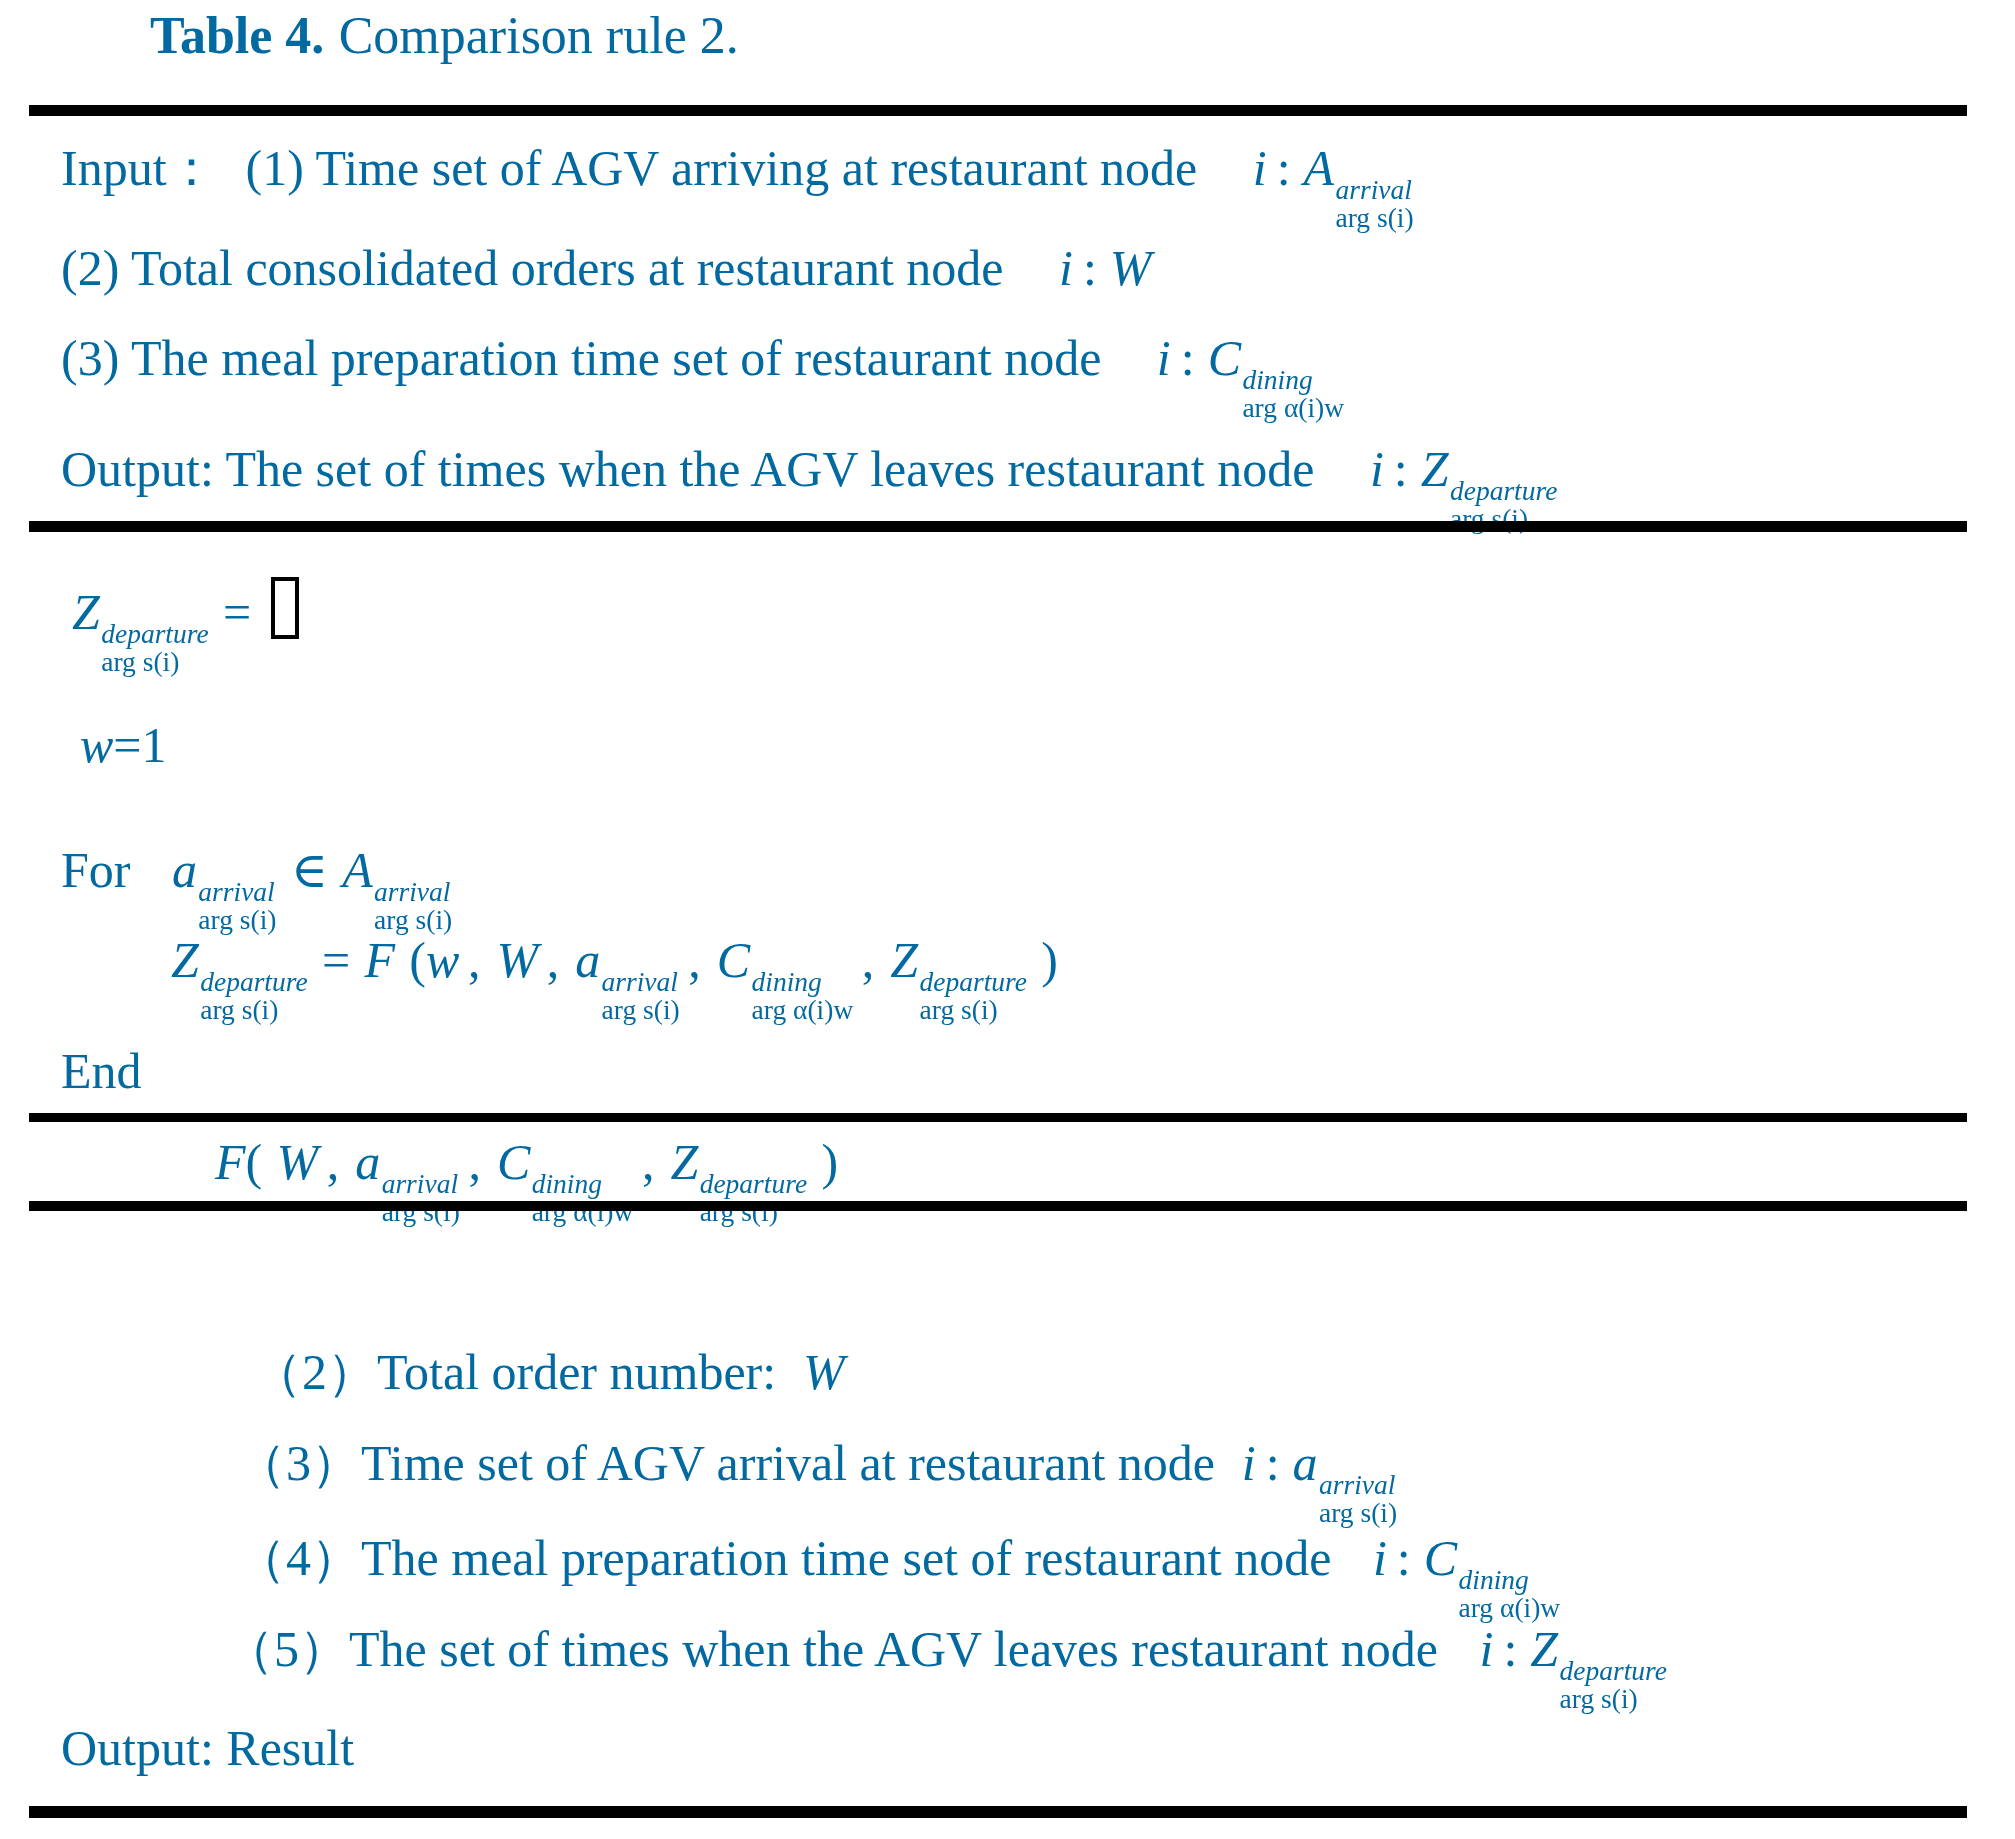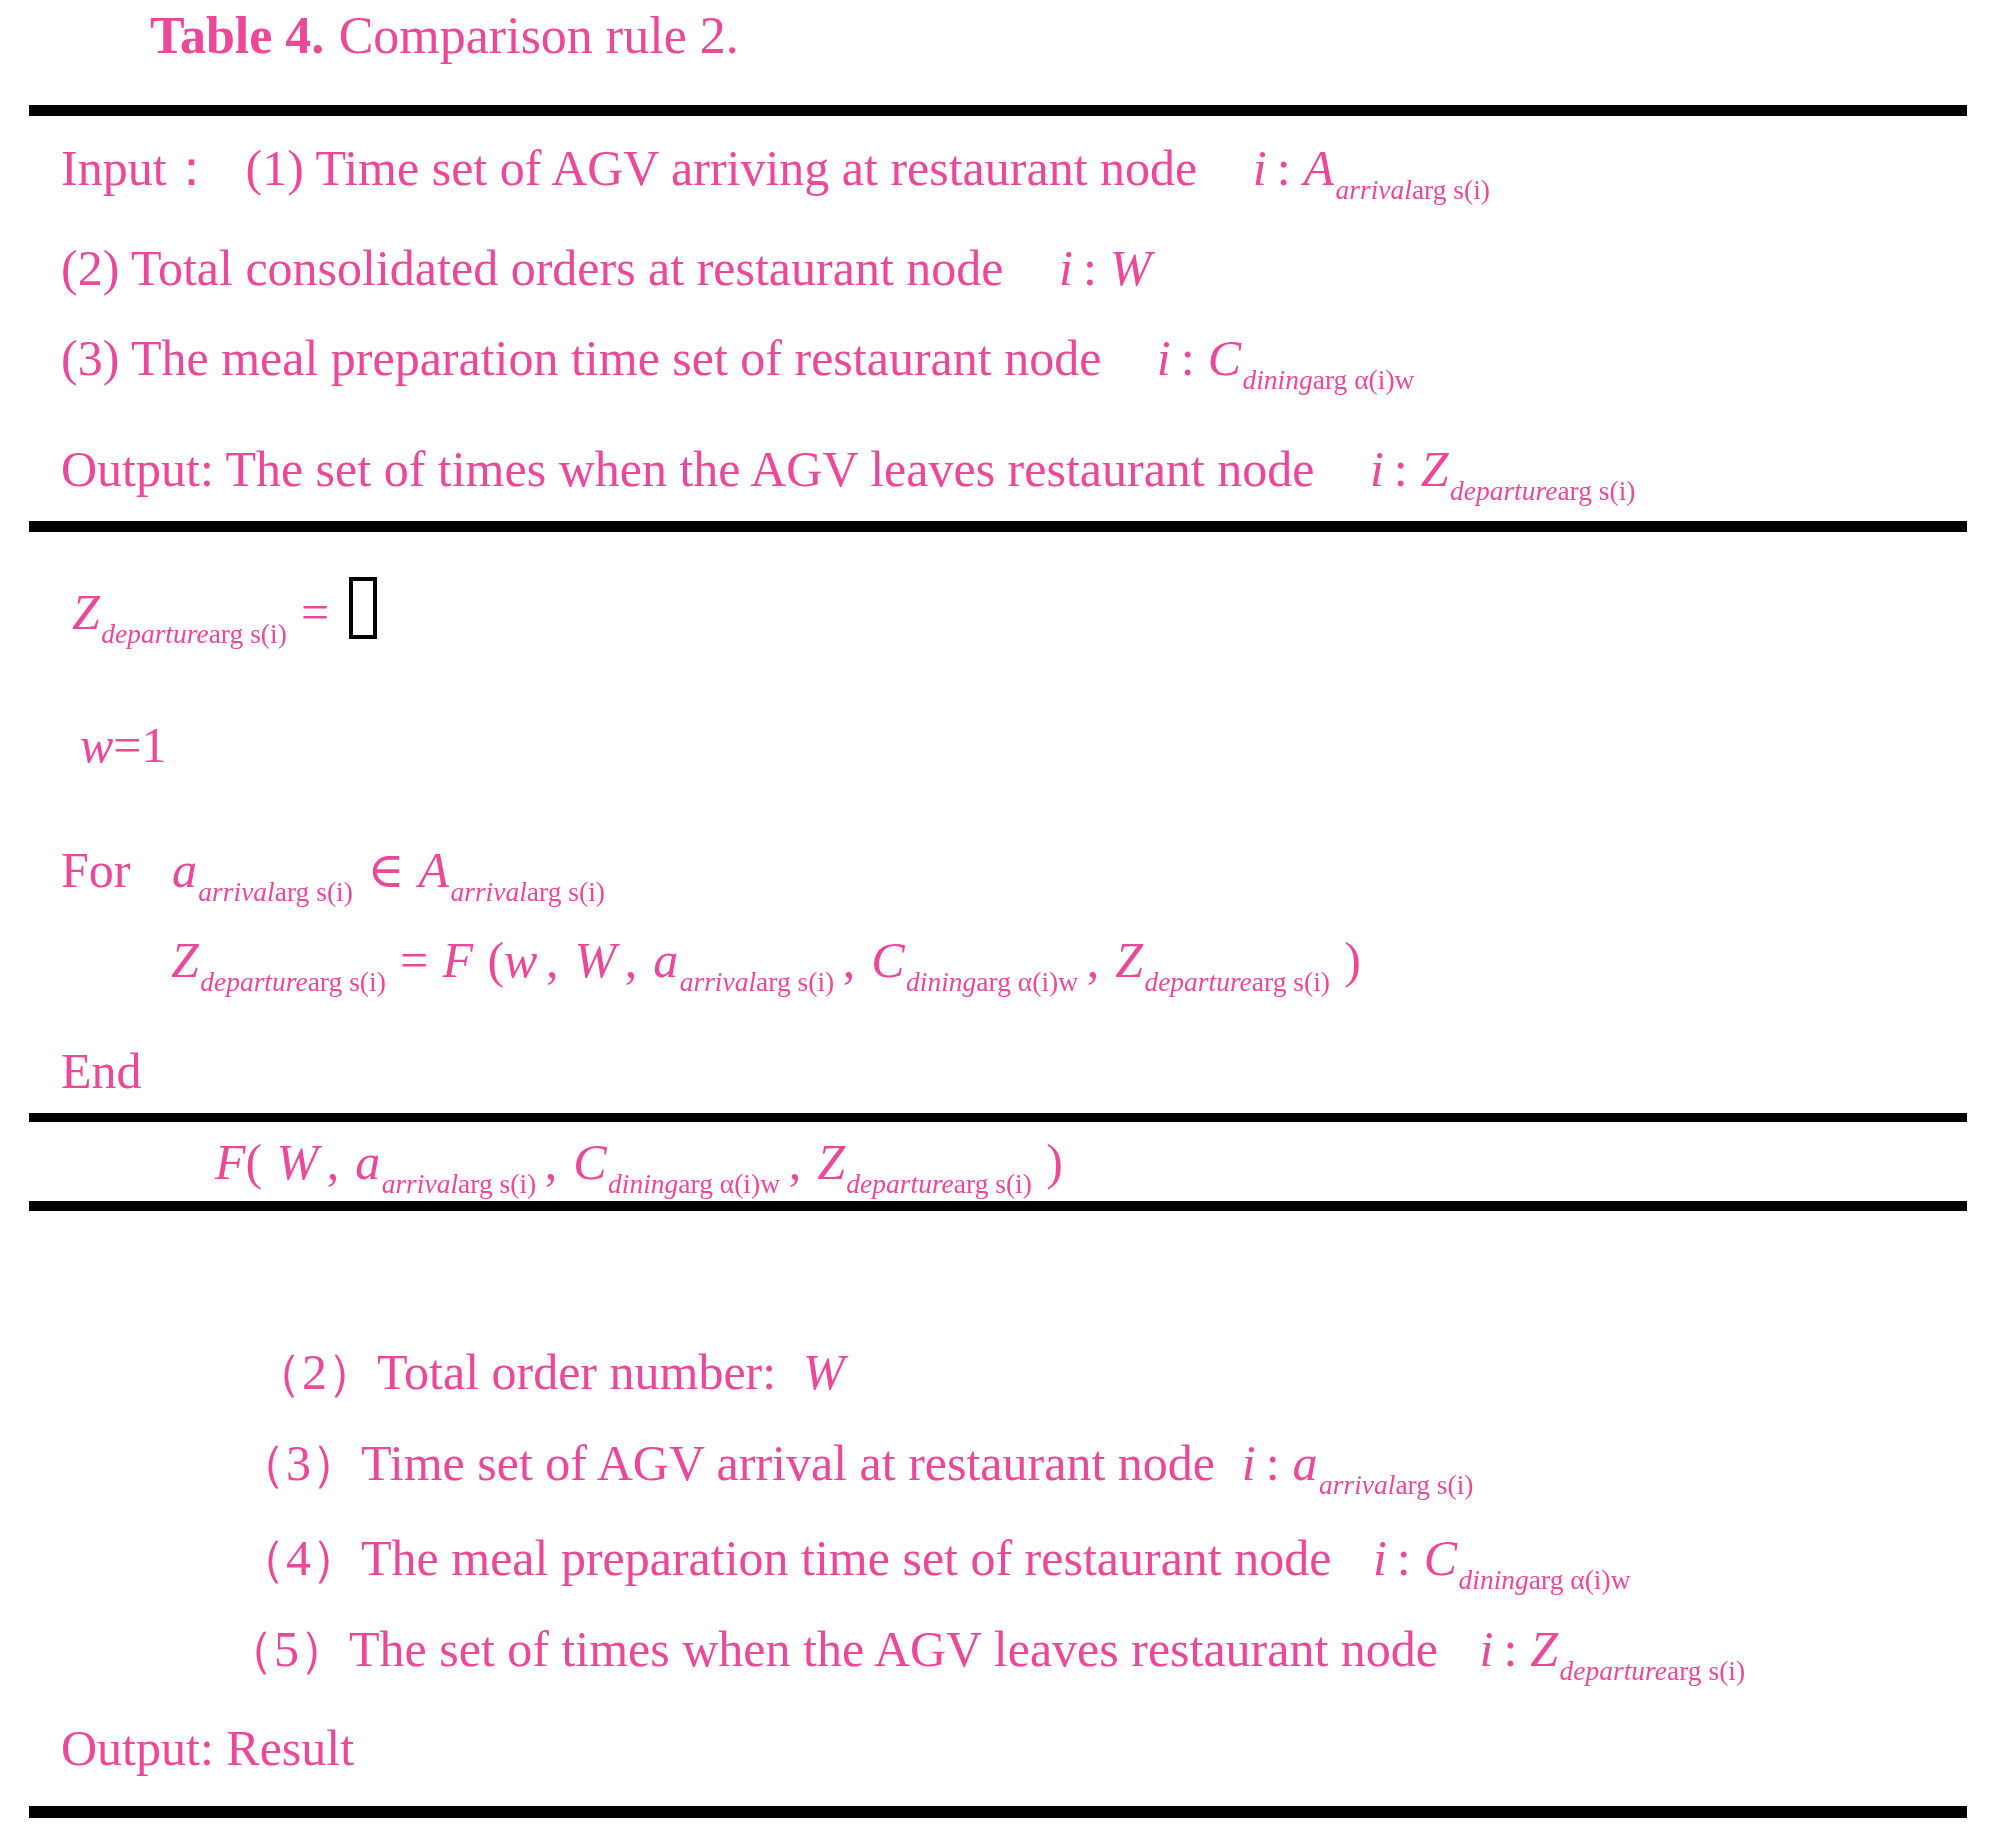--- a/index.html
+++ b/index.html
@@ -1,30 +1,30 @@
 <!DOCTYPE html>
 <html style="font-size:11.5px"><head>
 <meta charset="utf-8">
 <style>
   html,body { margin:0; padding:0; background:#ffffff; }
   .page {
     position:relative;
     width:1967px; height:1839px;
     background:#ffffff;
-    color:#ec4899;
+    color:#0369a1;
     font-family:"Liberation Serif","DejaVu Serif",serif;
     font-size:50px;
     overflow:hidden;
   }
   .line { position:absolute; white-space:nowrap; line-height:1.15; }
   .rule { position:absolute; left:29px; width:1955px; background:#000000; }
   .b { font-weight:bold; }
   .mv { font-style:italic; }
   .scripts {
-    display:inline-flex; 
+    display:inline-flex; flex-direction:column;
     font-size:0.55em; line-height:1.02;
     vertical-align:-0.52em;
     margin-left:1.4px;
   }
   .scripts .sup { font-style:italic; }
   .scripts .sub { font-style:normal; }
   .ml20 { margin-left:14.3px; }
   .ml40 { margin-left:29px; }
   .ml60 { margin-left:43px; }
   .mr20 { margin-right:14.3px; }

